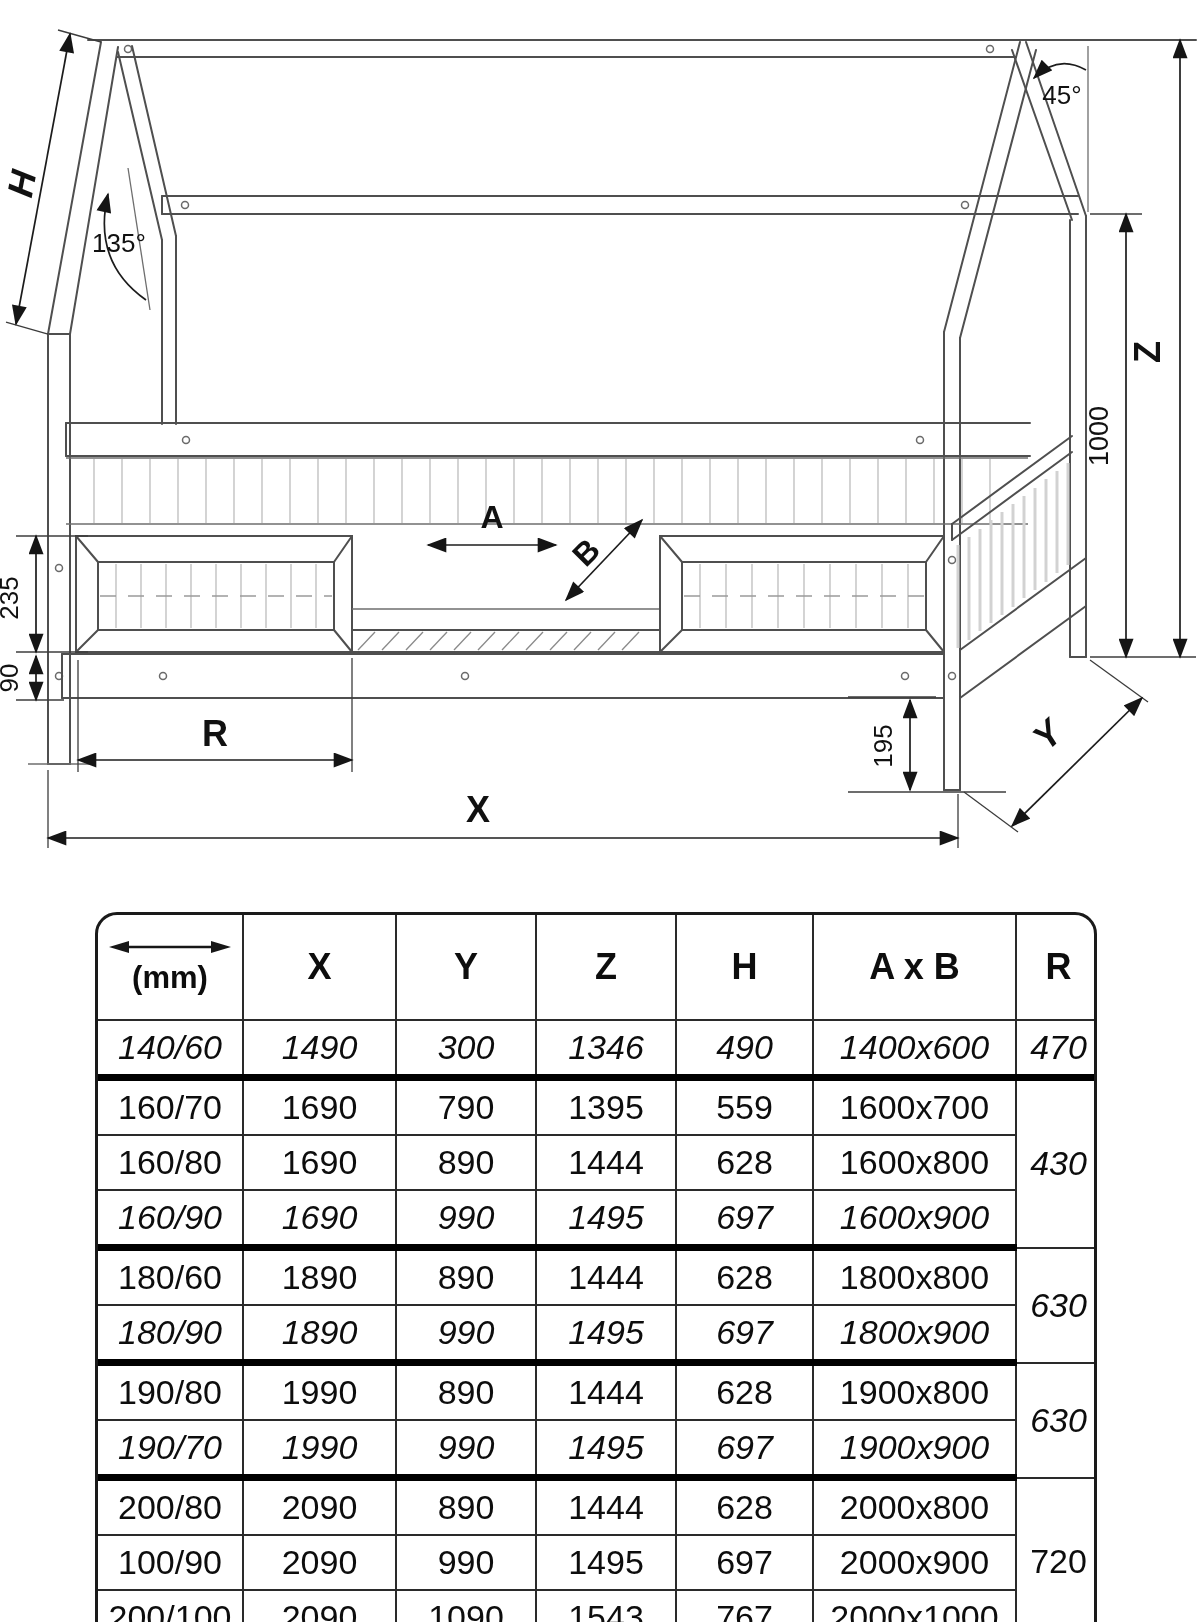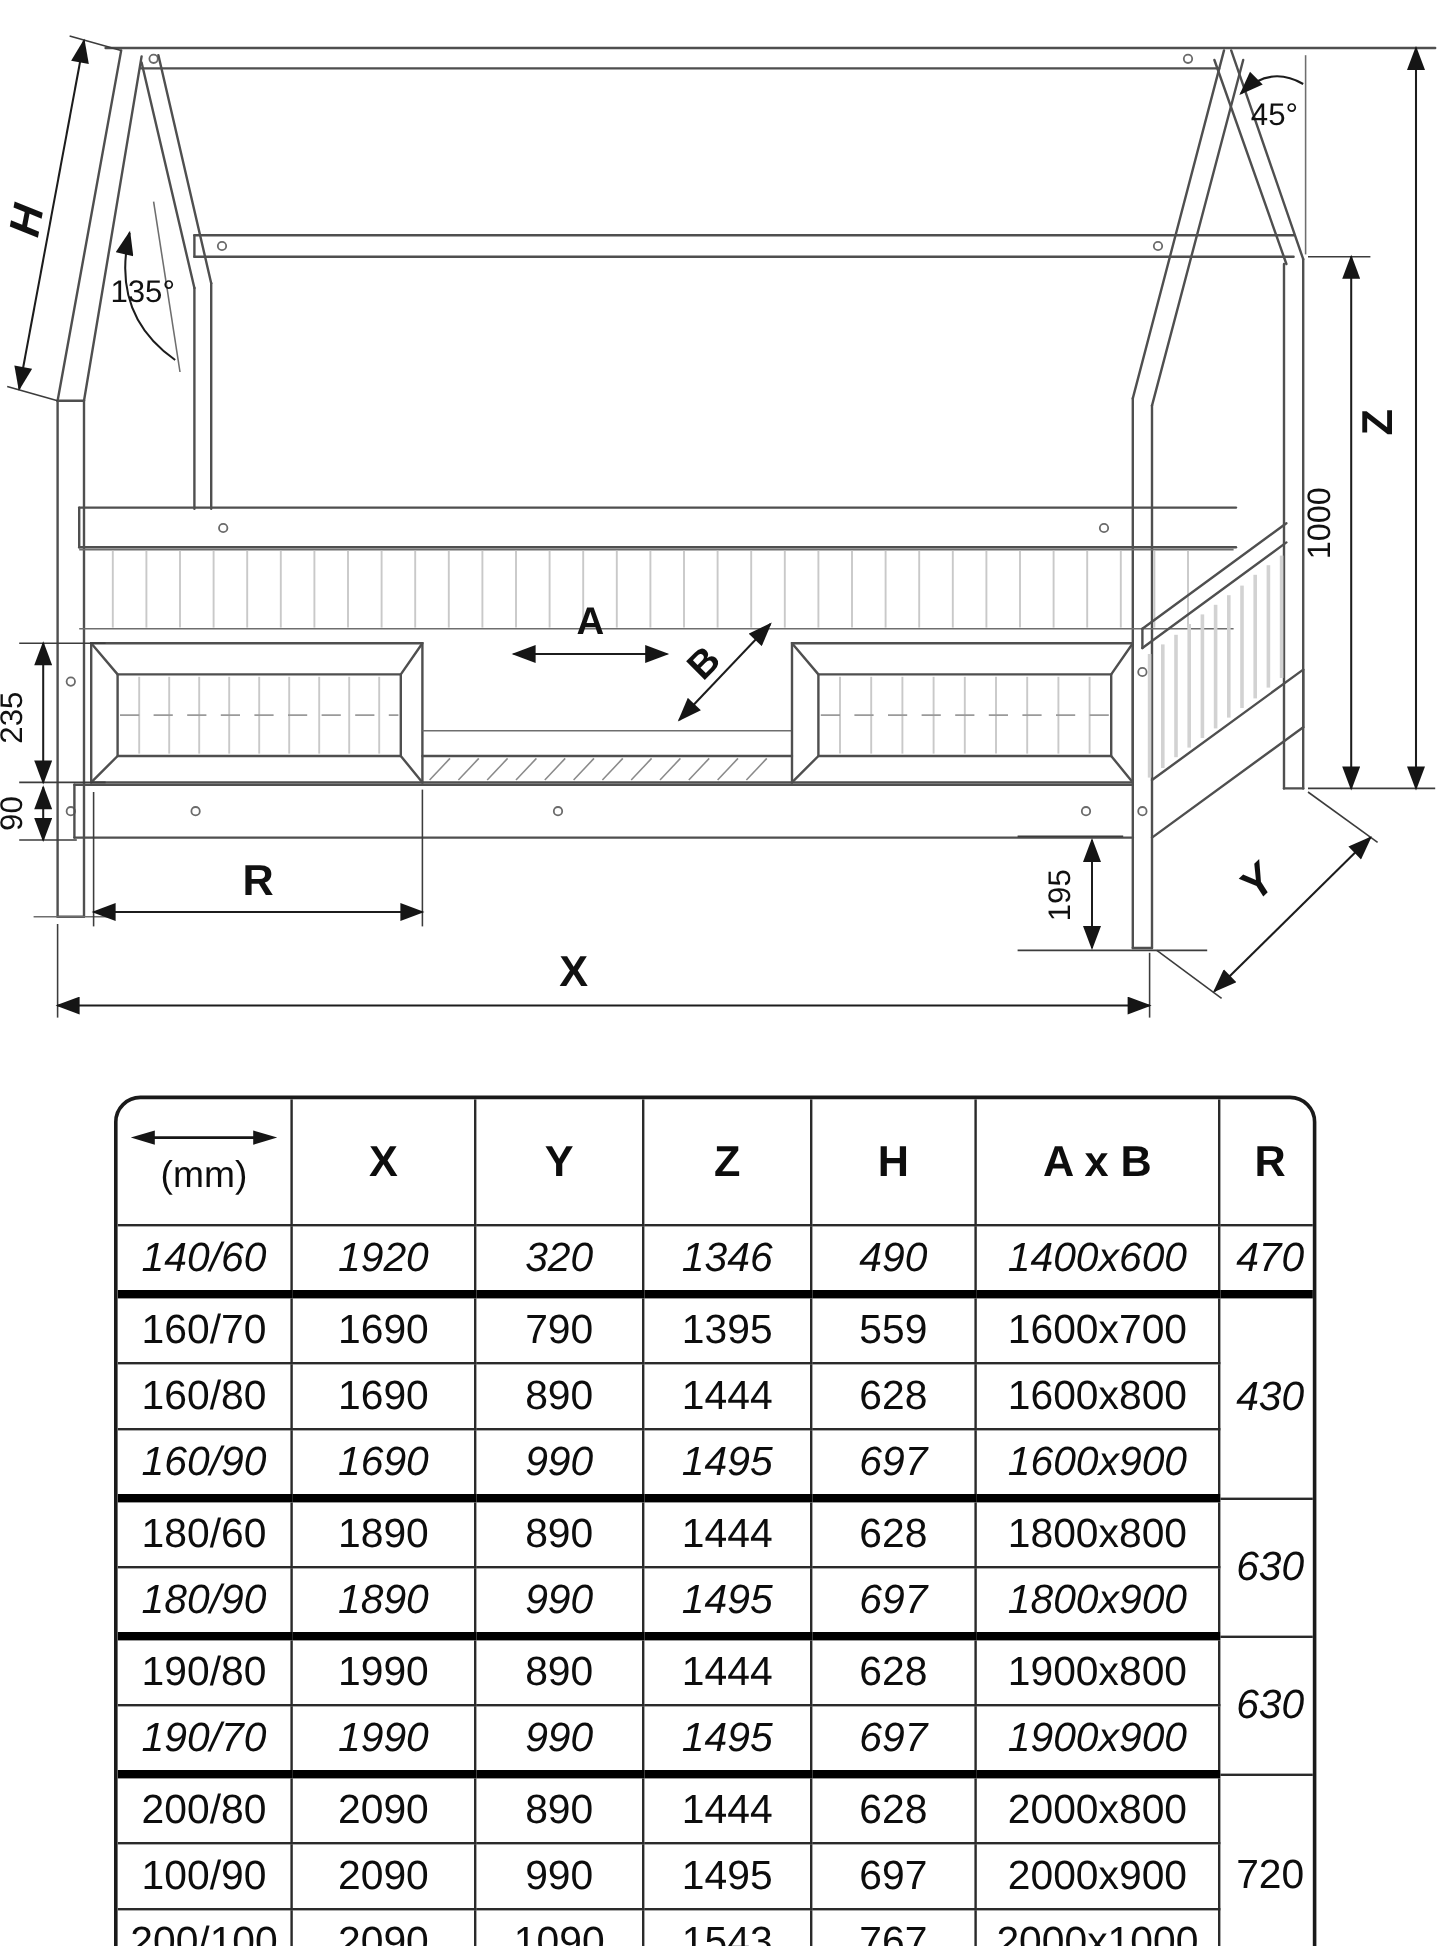--- a/index.html
+++ b/index.html
@@ -18,21 +18,21 @@
   .lab-mid{font-size:32px;font-weight:700;}
   .lab-num{font-size:26px;font-weight:400;}
   .ital{font-style:italic;}
 
   .tbl-wrap{margin:33px 0 0 95px;width:1002px;border:3px solid #1a1a1a;border-radius:22px;overflow:hidden;box-sizing:border-box;}
   table.spec{border-collapse:collapse;width:100%;border:hidden;table-layout:fixed;}
   table.spec th,table.spec td{border:2px solid #2a2a2a;text-align:center;vertical-align:middle;
     font-size:34px;color:#0d0d0d;padding:0;height:53px;font-weight:400;}
   table.spec thead th{height:104px;font-weight:700;font-size:36px;}
   .unit-box{display:flex;flex-direction:column;align-items:center;justify-content:center;gap:5px;}
-  .unit-label{font-weight:400;font-size:31px;}
+  .unit-label{font-weight:700;font-size:31px;}
   tr.grp td, td.grp{border-bottom:7px solid #000;font-style:italic;}
 </style>
 </head>
 <body>
 
 <div class="page">
 
   
   <svg width="1200" height="875" viewBox="0 0 1200 875">
     <defs>
@@ -323,22 +323,22 @@
           <th>Y</th>
           <th>Z</th>
           <th>H</th>
           <th>A x B</th>
           <th>R</th>
         </tr>
       </thead>
       <tbody>
         <tr class="grp">
           <td>140/60</td>
-            <td>1920</td>
-          <td>320</td>
+            <td>1490</td>
+          <td>300</td>
             <td>1346</td>
           <td>490</td>
             <td>1400x600</td>
           <td class="grp">470</td>
         </tr>
         <tr>
           <td>160/70</td>
             <td>1690</td>
           <td>790</td>
             <td>1395</td>

